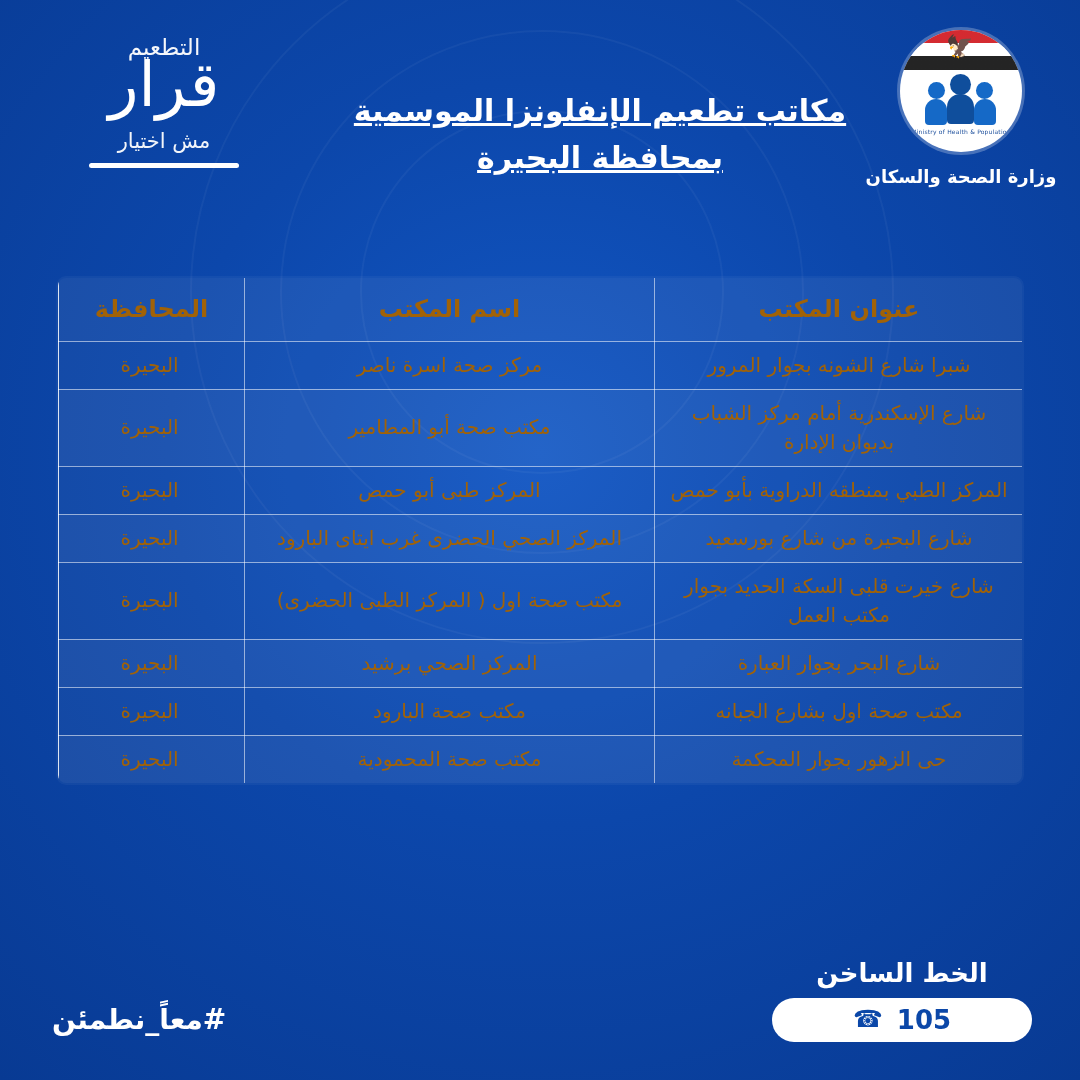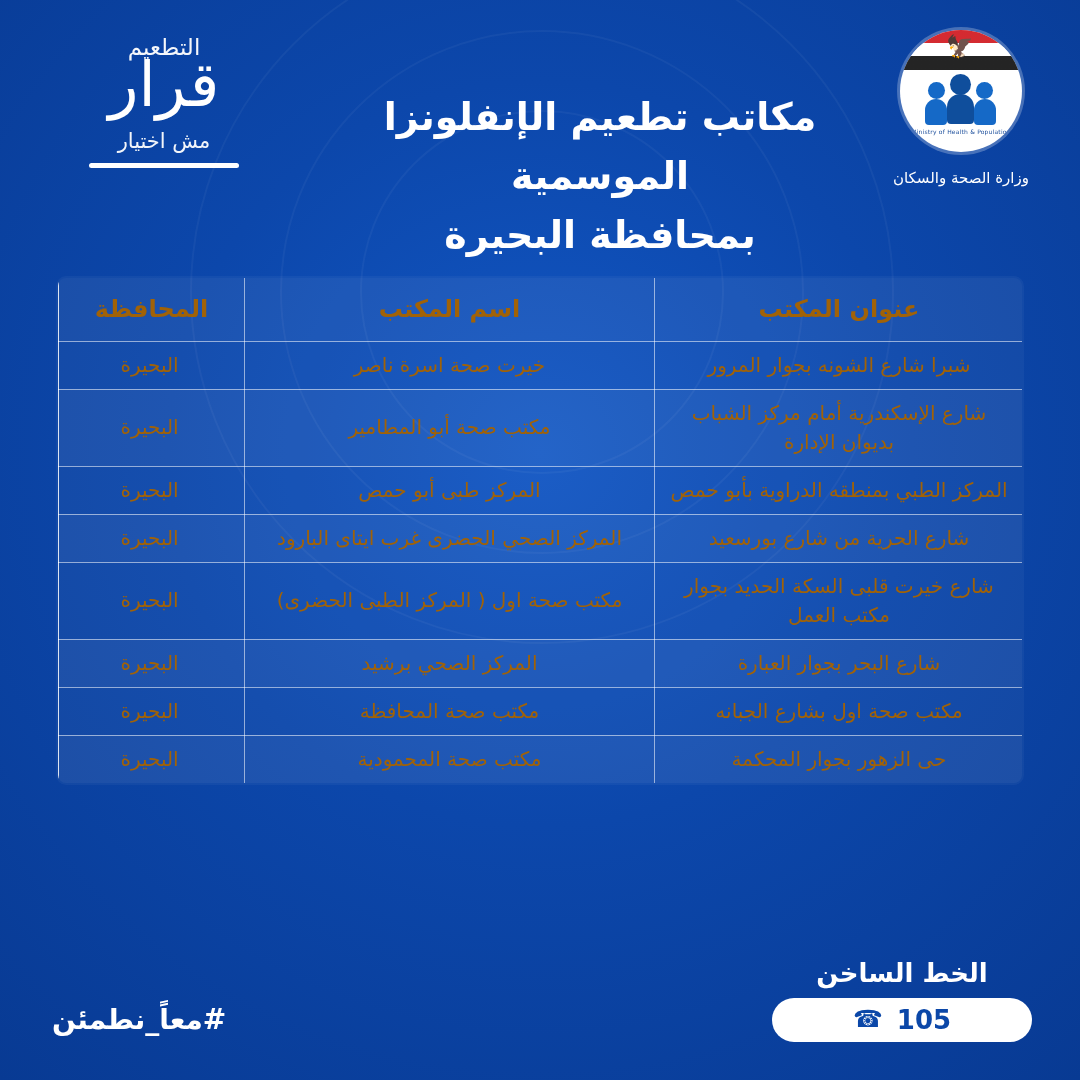--- a/index.html
+++ b/index.html
@@ -102,36 +102,37 @@
     font-size: 6px;
     color: #1d4f9c;
     white-space: nowrap;
     letter-spacing: .2px;
   }
   .logo-text-ar {
     position: absolute;
     left: 50%;
     transform: translateX(-50%);
     bottom: 2px;
-    font-size: 15px;
-    font-weight: normal;
+    font-size: 18px;
+    font-weight: bold;
     color: #ffffff;
     white-space: nowrap;
   }
 
   .title {
     position: absolute;
     right: 210px;
     left: 330px;
     top: 88px;
     text-align: center;
-    font-size: 38px;
+    font-size: 30px;
     font-weight: bold;
     line-height: 1.55;
     letter-spacing: .2px;
+    text-decoration: underline;
   }
 
   .campaign {
     position: absolute;
     left: 44px;
     top: 34px;
     width: 240px;
     height: 170px;
     text-align: center;
     direction: rtl;
@@ -280,51 +281,51 @@
     <thead>
       <tr>
         <th>عنوان المكتب</th>
         <th>اسم المكتب</th>
         <th>المحافظة</th>
       </tr>
     </thead>
     <tbody>
       <tr>
         <td>شبرا شارع الشونه بجوار المرور</td>
-        <td class="col-name">خيرت صحة اسرة ناصر</td>
+        <td class="col-name">مركز صحة اسرة ناصر</td>
         <td class="col-gov">البحيرة</td>
       </tr>
       <tr>
         <td>شارع الإسكندرية أمام مركز الشباب بديوان الإدارة</td>
         <td class="col-name">مكتب صحة أبو المطامير</td>
         <td class="col-gov">البحيرة</td>
       </tr>
       <tr>
         <td>المركز الطبي بمنطقه الدراوية بأبو حمص</td>
         <td class="col-name">المركز طبى أبو حمص</td>
         <td class="col-gov">البحيرة</td>
       </tr>
       <tr>
-        <td>شارع الحرية من شارع بورسعيد</td>
+        <td>شارع البحيرة من شارع بورسعيد</td>
         <td class="col-name">المركز الصحي الحضرى غرب ايتاى البارود</td>
         <td class="col-gov">البحيرة</td>
       </tr>
       <tr>
         <td>شارع خيرت قلبى السكة الحديد بجوار مكتب العمل</td>
         <td class="col-name">مكتب صحة اول ( المركز الطبى الحضرى)</td>
         <td class="col-gov">البحيرة</td>
       </tr>
       <tr>
         <td>شارع البحر بجوار العبارة</td>
         <td class="col-name">المركز الصحي برشيد</td>
         <td class="col-gov">البحيرة</td>
       </tr>
       <tr>
         <td>مكتب صحة اول بشارع الجبانه</td>
-        <td class="col-name">مكتب صحة المحافظة</td>
+        <td class="col-name">مكتب صحة البارود</td>
         <td class="col-gov">البحيرة</td>
       </tr>
       <tr>
         <td>حى الزهور بجوار المحكمة</td>
         <td class="col-name">مكتب صحة المحمودية</td>
         <td class="col-gov">البحيرة</td>
       </tr>
     </tbody>
   </table>
 </div>

